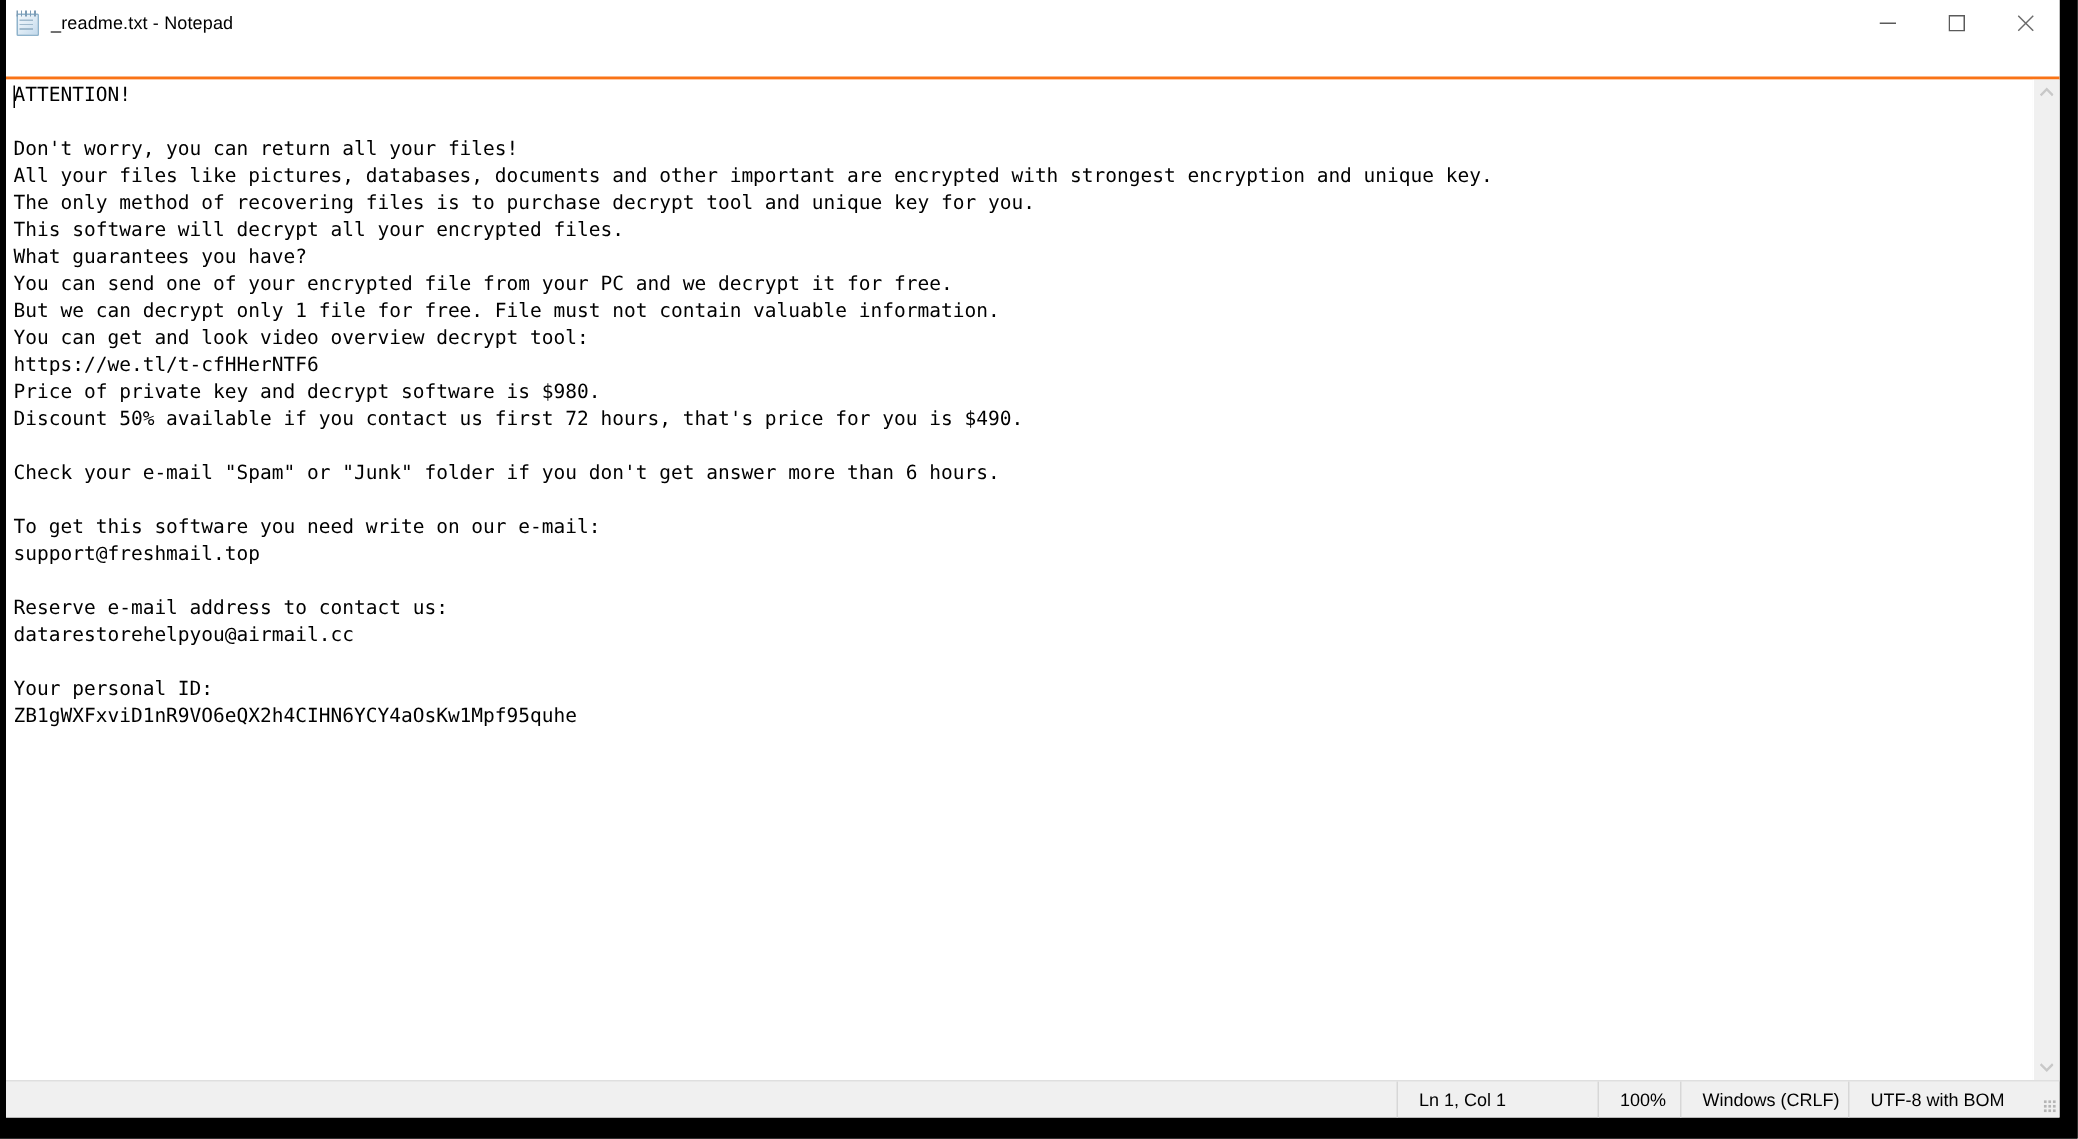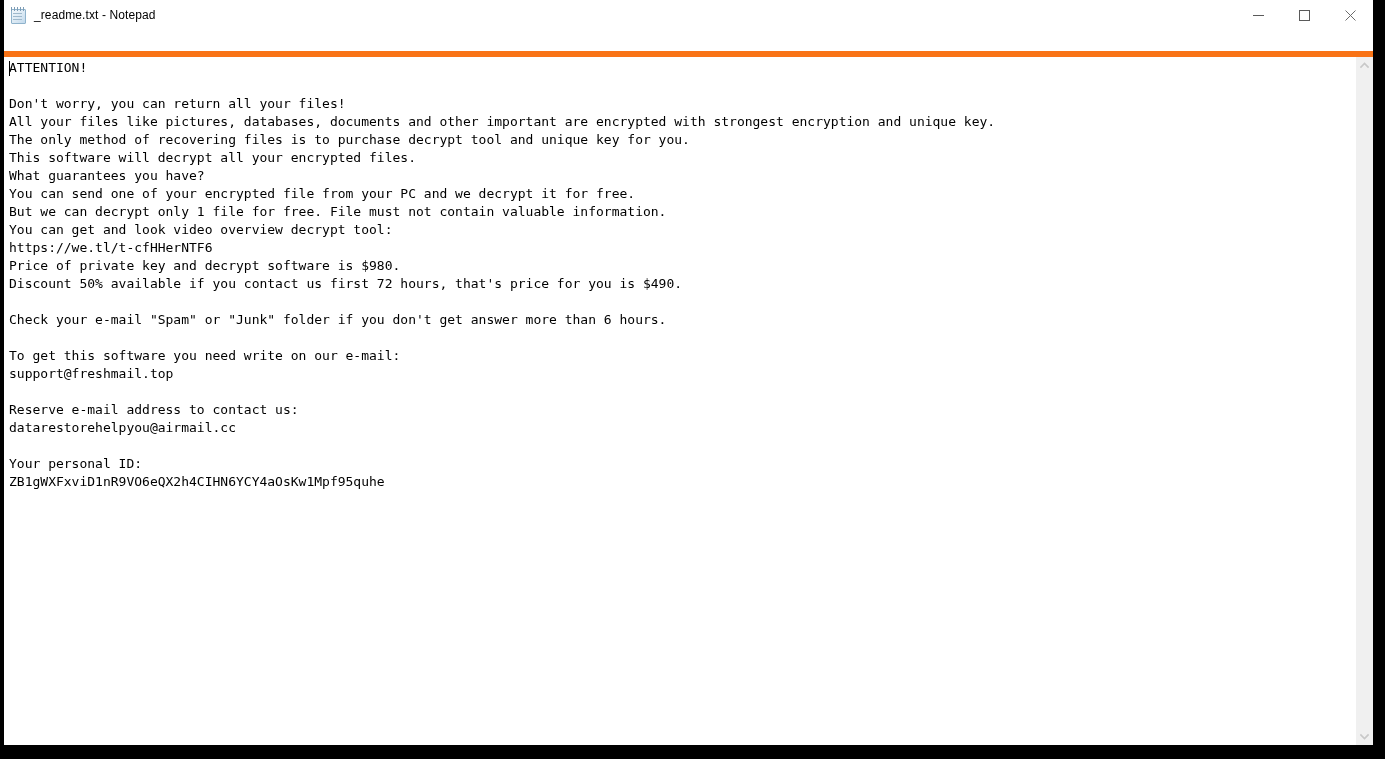--- a/index.html
+++ b/index.html
@@ -124,21 +124,21 @@
     margin-top: 34px;
   }
 
   
   #editor-area {
     flex: 1 1 auto;
     display: flex;
     position: relative;
     background: #ffffff;
     overflow: hidden;
-    border-top: 6px solid #f97316;
+    border-top: 2px solid #f97316;
   }
   #text-surface {
     flex: 1 1 auto;
     position: relative;
     overflow: hidden;
     background: #ffffff;
   }
   #caret {
     position: absolute;
     left: 5px;
@@ -311,15 +311,25 @@
         </div>
         <div id="sb-track"></div>
         <div class="sb-arrow">
           <svg width="9" height="7" viewBox="0 0 9 7">
             <path d="M1 2 L4.5 5.5 L8 2" fill="none" stroke="#c8c8c8" stroke-width="1.6" stroke-linecap="square"></path>
           </svg>
         </div>
       </div>
     </div>
 
+    <div id="status-bar">
+      <div id="status-spacer"></div>
+      <div class="status-cell" id="status-position">Ln 1, Col 1</div>
+      <div class="status-cell" id="status-zoom">100%</div>
+      <div class="status-cell" id="status-eol">Windows (CRLF)</div>
+      <div class="status-cell" id="status-encoding">UTF-8 with BOM</div>
+      <div id="resize-grip">
+        <div class="dotgrid"></div>
+      </div>
+    </div>
 
   </div>
 </div>
 
 </body></html>

